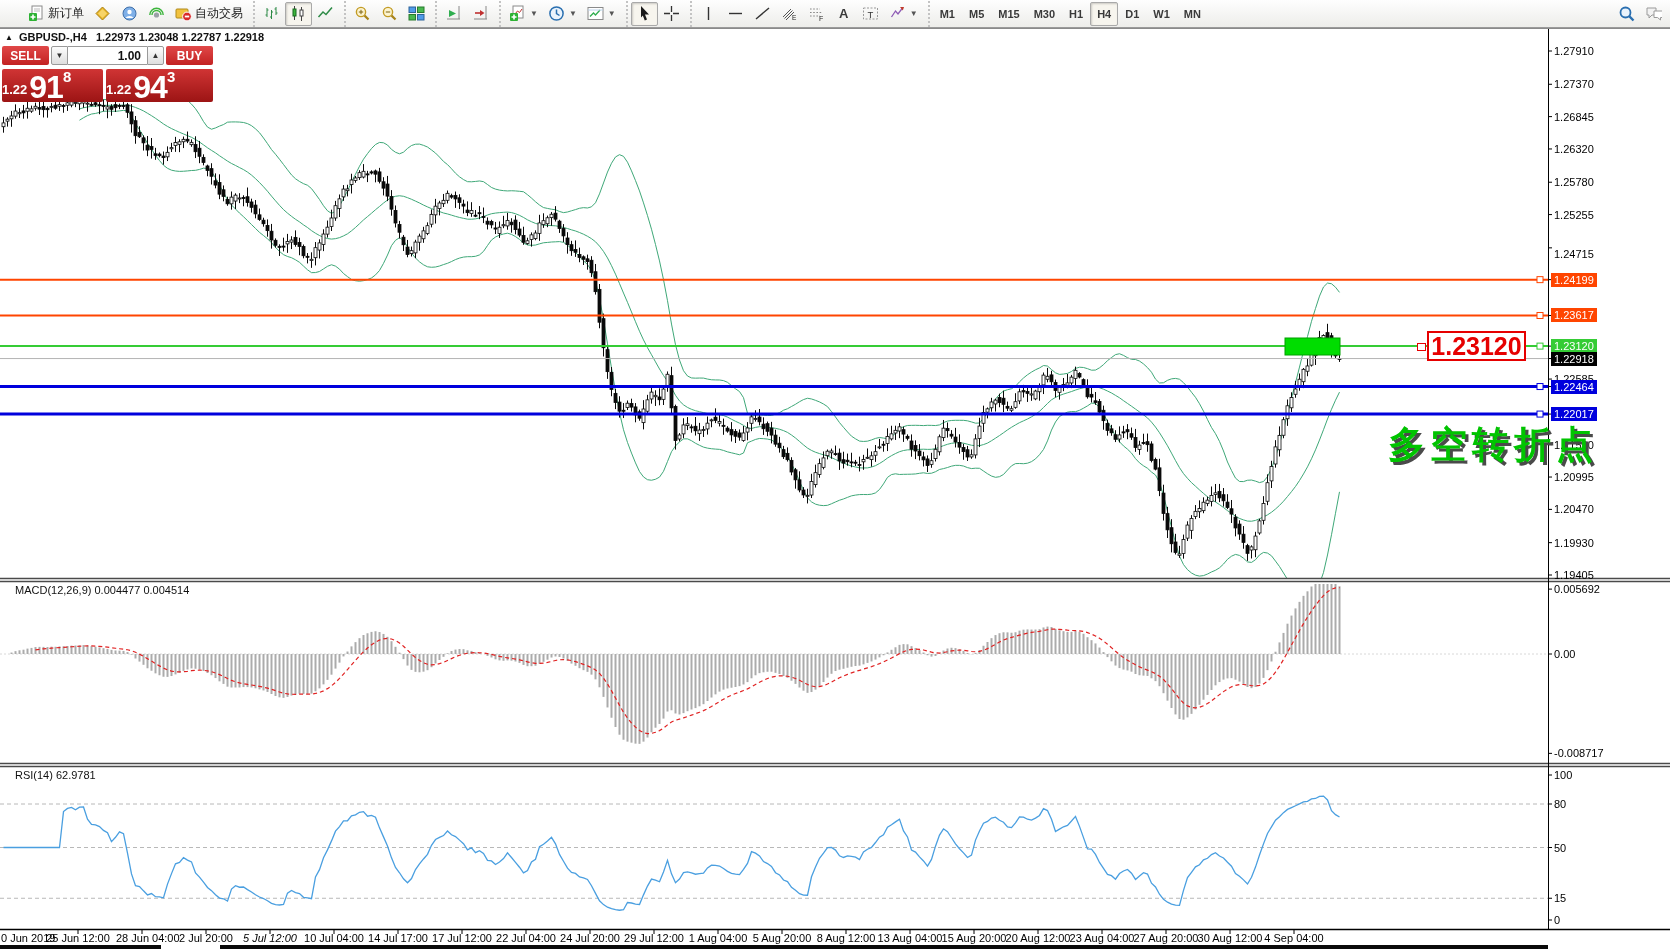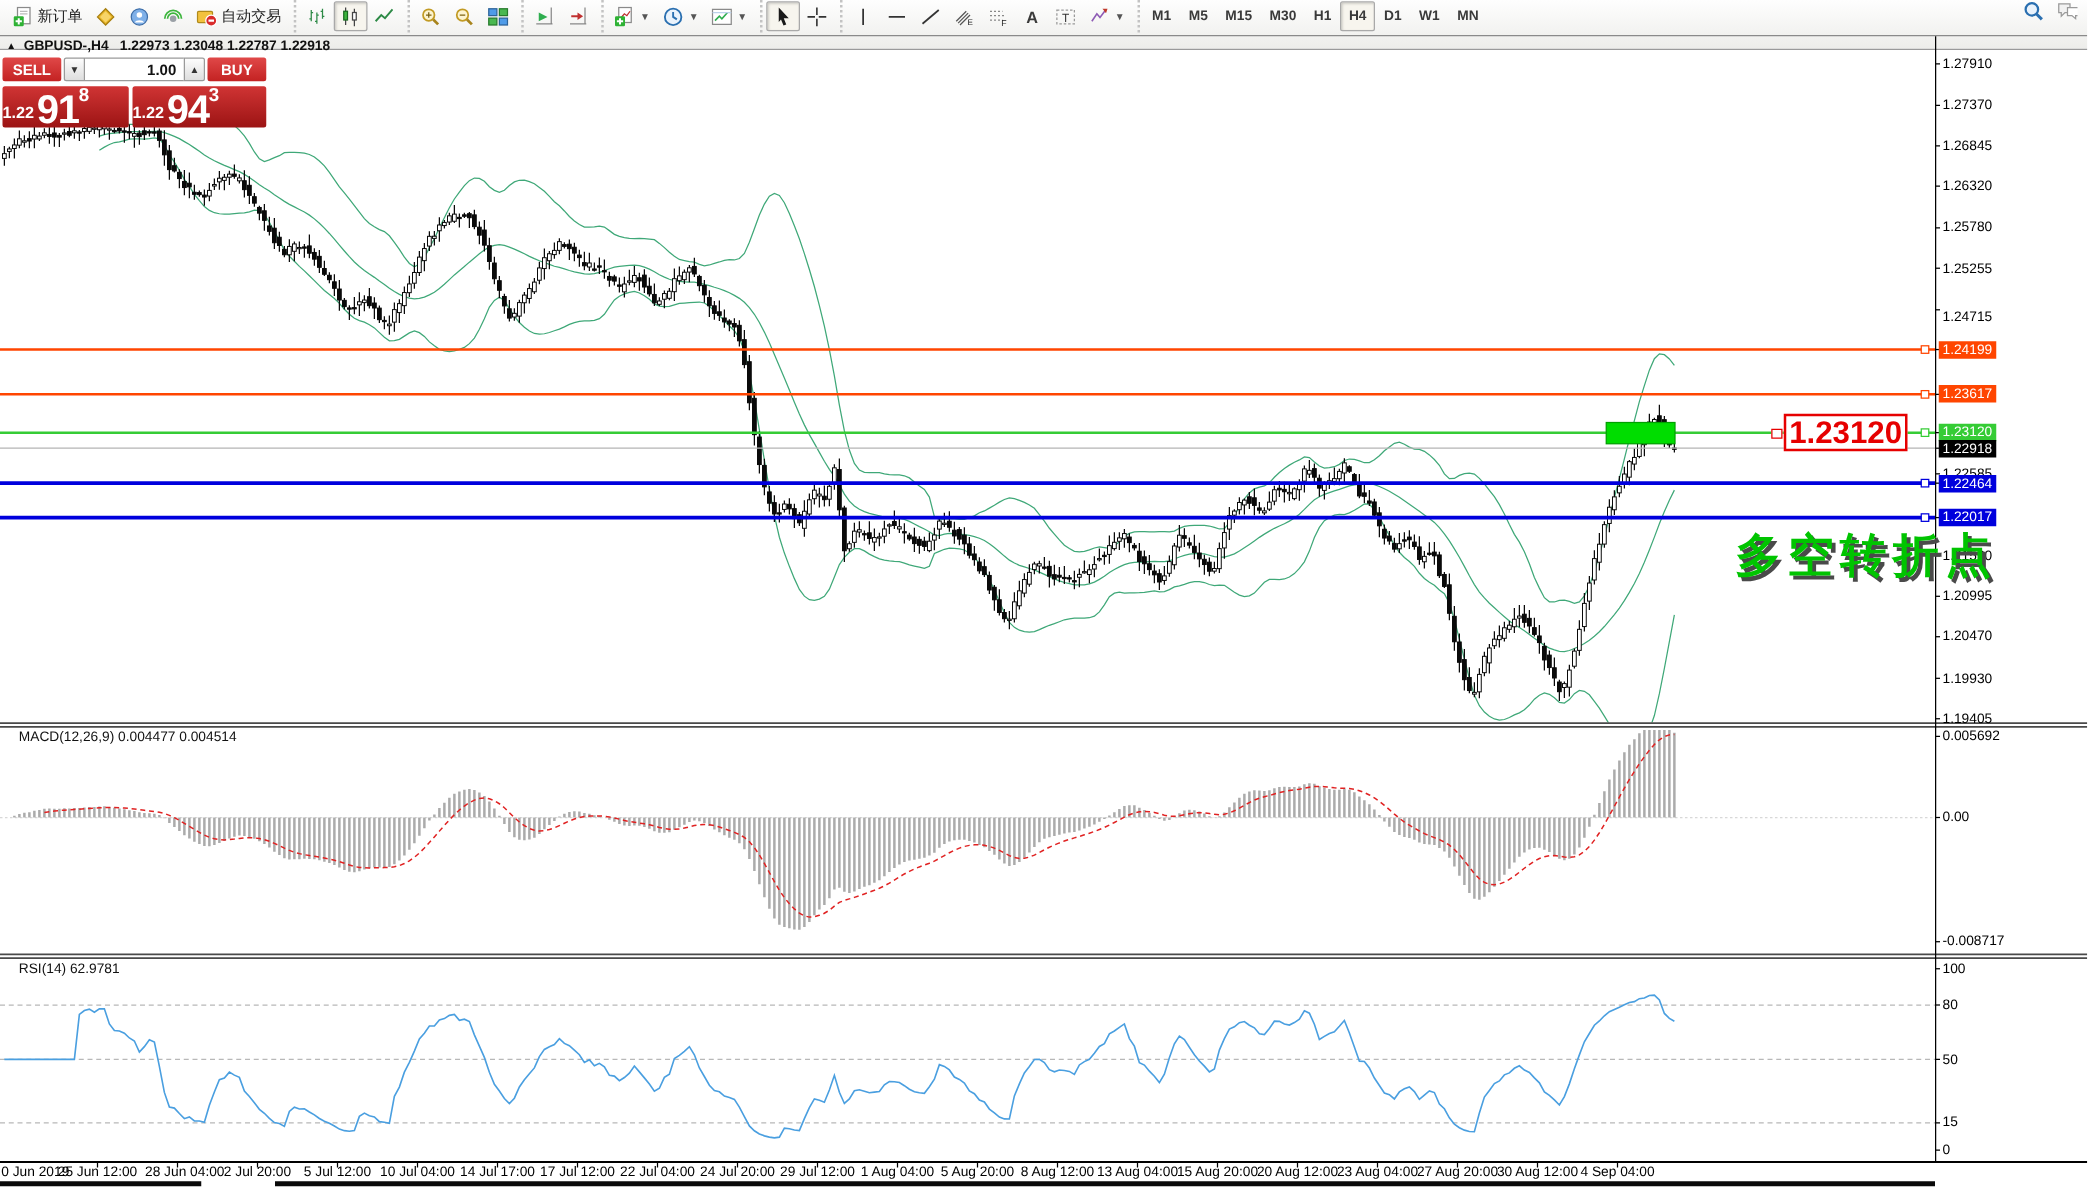--- a/index.html
+++ b/index.html
@@ -1,21 +1,21 @@
 <!DOCTYPE html>
 <html><head>
 <meta charset="utf-8">
 <style>
   html,body{margin:0;padding:0;background:#fff;}
   .stage{position:relative;width:1670px;height:951px;overflow:hidden;background:#fff;
          font-family:"Liberation Sans","DejaVu Sans",sans-serif;-webkit-font-smoothing:antialiased;}
   
-  .toolbar{position:absolute;left:0;top:0;width:1670px;height:40px;
+  .toolbar{position:absolute;left:0;top:0;width:1670px;height:28px;
            background:linear-gradient(#fefefe,#ededea);border-bottom:1px solid #9a9a9a;
-           display:flex;align-items:flex-start;box-sizing:border-box;padding-left:2px;}
+           display:flex;align-items:center;box-sizing:border-box;padding-left:20px;}
   .tb-group{display:flex;align-items:center;height:26px;padding:0 3px;border-left:2px dotted #c3c3c3;margin-left:2px;}
   .tb-group.first{border-left:none;margin-left:0;}
   .tb-btn{display:flex;align-items:center;gap:3px;height:22px;padding:0 4px;border:1px solid transparent;
           border-radius:2px;cursor:default;color:#222;font-size:12px;white-space:nowrap;}
   .tb-btn.active{background:#f7f5ee;border:1px solid #a9a9a9;box-shadow:inset 1px 1px 2px rgba(0,0,0,.18);}
   .tb-btn .caret{font-size:8px;color:#555;margin-left:1px;}
   .tb-btn.tf{font-weight:bold;font-size:11px;color:#3a3a3a;padding:0 6px;}
   .tb-right{margin-left:auto;display:flex;align-items:center;padding-right:8px;gap:10px;}
   
   .chart-svg{position:absolute;left:0;top:28px;}
@@ -1495,21 +1495,21 @@
 
   <div class="tag-node"></div>
   <div class="price-tag">1.23120</div>
   <div class="cn-note">多空转折点</div>
 
   <div class="time-strip" id="time-strip">
       <div class="tlab" style="left: 1px;">0 Jun 2019</div>
       <div class="tlab" style="left: 38px; width: 80px; text-align: center;">25 Jun 12:00</div>
       <div class="tlab" style="left: 116px; width: 57px; text-align: center;">28 Jun 04:00</div>
       <div class="tlab" style="left: 166px; width: 80px; text-align: center;">2 Jul 20:00</div>
-      <div class="tlab" style="left: 230px; width: 80px; text-align: center;">5 Jul 12:00</div>
+      <div class="tlab" style="left: 230px; width: 80px; text-align: center; font-style: italic;">5 Jul 12:00</div>
       <div class="tlab" style="left: 294px; width: 80px; text-align: center;">10 Jul 04:00</div>
       <div class="tlab" style="left: 358px; width: 80px; text-align: center;">14 Jul 17:00</div>
       <div class="tlab" style="left: 422px; width: 80px; text-align: center;">17 Jul 12:00</div>
       <div class="tlab" style="left: 486px; width: 80px; text-align: center;">22 Jul 04:00</div>
       <div class="tlab" style="left: 550px; width: 80px; text-align: center;">24 Jul 20:00</div>
       <div class="tlab" style="left: 614px; width: 80px; text-align: center;">29 Jul 12:00</div>
       <div class="tlab" style="left: 678px; width: 80px; text-align: center;">1 Aug 04:00</div>
       <div class="tlab" style="left: 742px; width: 80px; text-align: center;">5 Aug 20:00</div>
       <div class="tlab" style="left: 806px; width: 80px; text-align: center;">8 Aug 12:00</div>
       <div class="tlab" style="left: 870px; width: 80px; text-align: center;">13 Aug 04:00</div>

